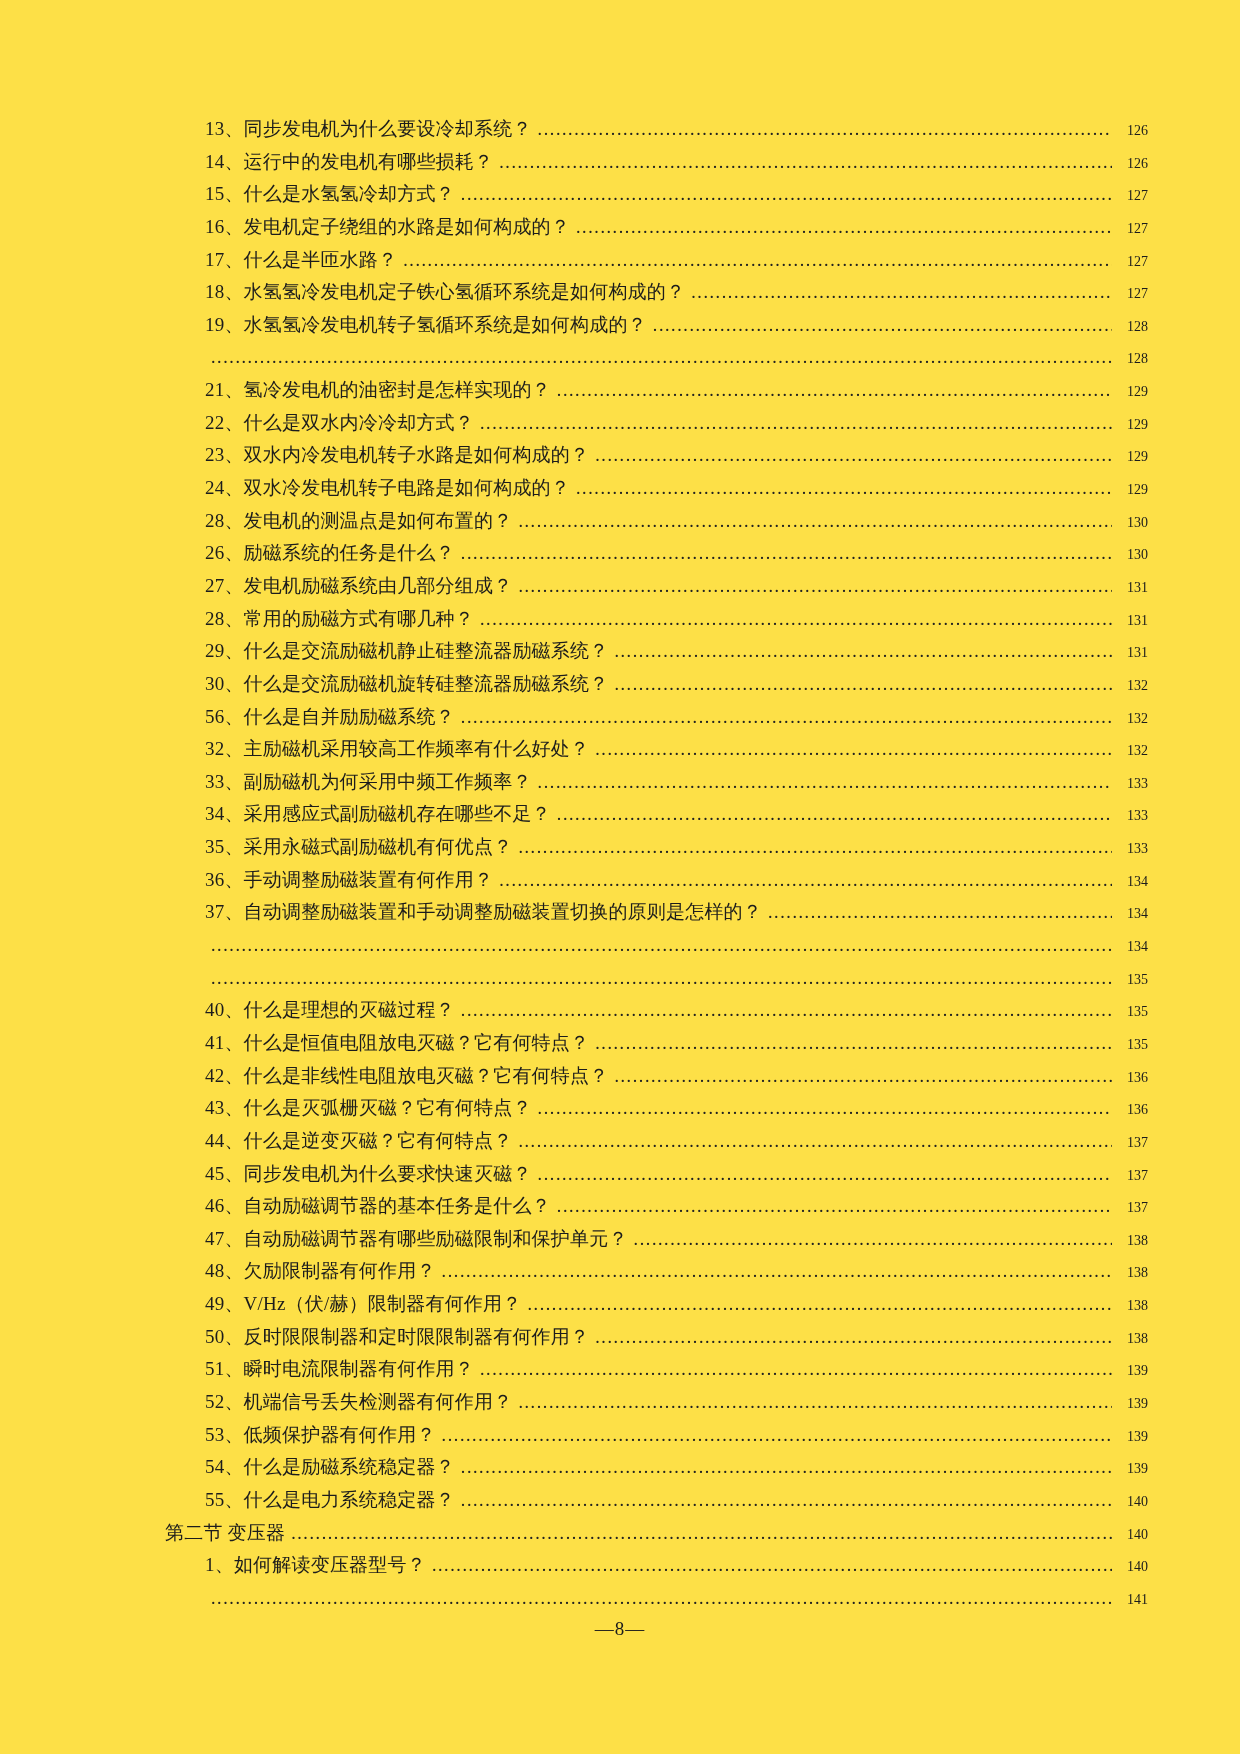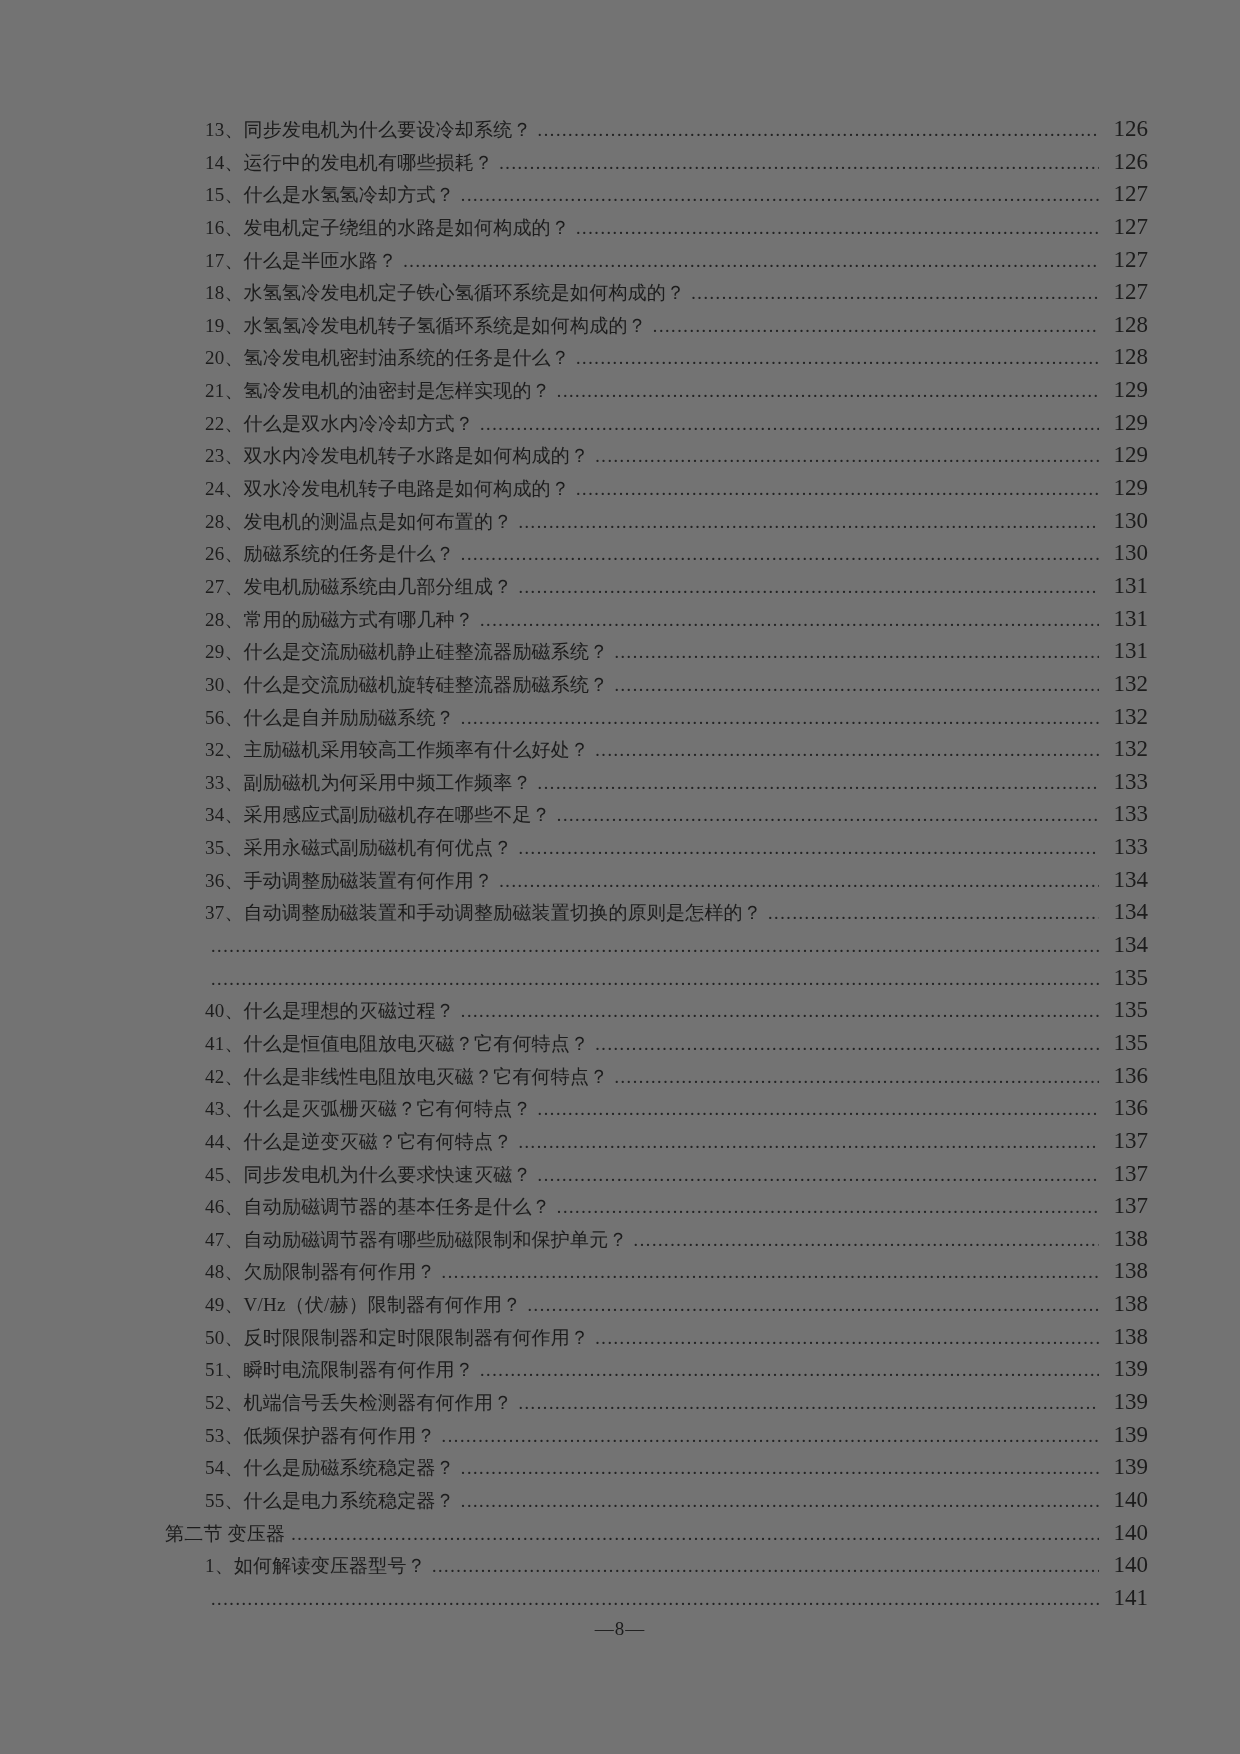--- a/index.html
+++ b/index.html
@@ -5,21 +5,21 @@
   * { margin: 0; padding: 0; box-sizing: border-box; }
   html, body { width: 1240px; background: #ffffff; }
   body {
     font-family: "Liberation Serif", "DejaVu Serif", serif;
     color: #1c1c1c;
   }
   .page {
     position: relative;
     width: 1240px;
     height: 1754px;
-    background: #737373;
+    background: #fde047;
     overflow: hidden;
     padding-left: 27px;
   }
   .toc {
     position: absolute;
     left: 165px;
     right: 92px;
     top: 113px;
   }
   .toc-row {
@@ -35,21 +35,21 @@
   .toc-dots {
     flex: 1 1 auto;
     min-width: 0;
     overflow: hidden;
     letter-spacing: 1.6px;
     margin-left: 6px;
     margin-right: 1px;
     color: #222222;
     font-size: 18px;
   }
-  .toc-page { flex: 0 0 auto; padding-left: 2px; font-size: 23px; margin-left: 12px; }
+  .toc-page { flex: 0 0 auto; padding-left: 2px; font-size: 14px; margin-left: 12px; }
   .footer {
     position: absolute;
     left: 0;
     top: 1618px;
     width: 100%;
     text-align: center;
     font-size: 19px;
     letter-spacing: 1px;
   }
 </style>
@@ -95,21 +95,20 @@
       <span class="toc-page">127</span>
     </div>
 
     <div class="toc-row item">
       <span class="toc-label">19、水氢氢冷发电机转子氢循环系统是如何构成的？</span>
       <span class="toc-dots">............................................................................................................................................................................................................................................................................................................</span>
       <span class="toc-page">128</span>
     </div>
 
     <div class="toc-row item">
-      <span class="toc-label">20、氢冷发电机密封油系统的任务是什么？</span>
       <span class="toc-dots">............................................................................................................................................................................................................................................................................................................</span>
       <span class="toc-page">128</span>
     </div>
 
     <div class="toc-row item">
       <span class="toc-label">21、氢冷发电机的油密封是怎样实现的？</span>
       <span class="toc-dots">............................................................................................................................................................................................................................................................................................................</span>
       <span class="toc-page">129</span>
     </div>
 

